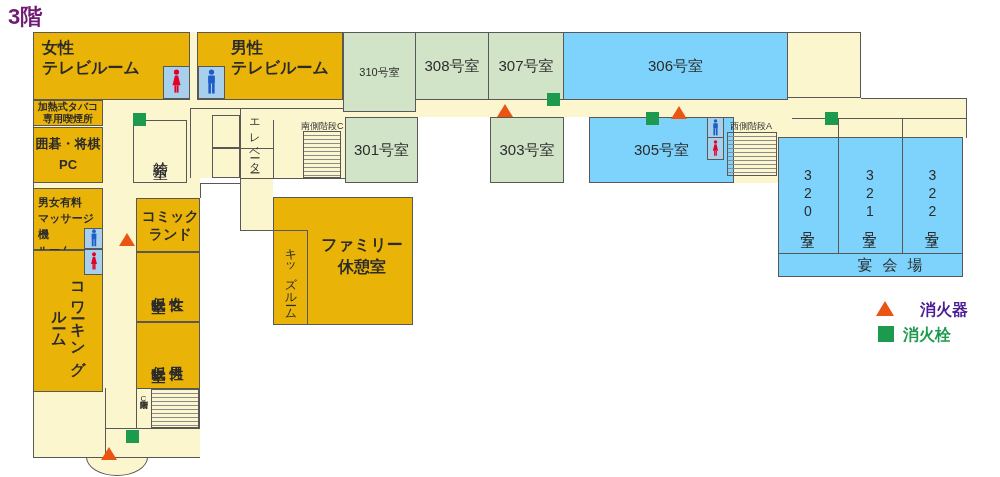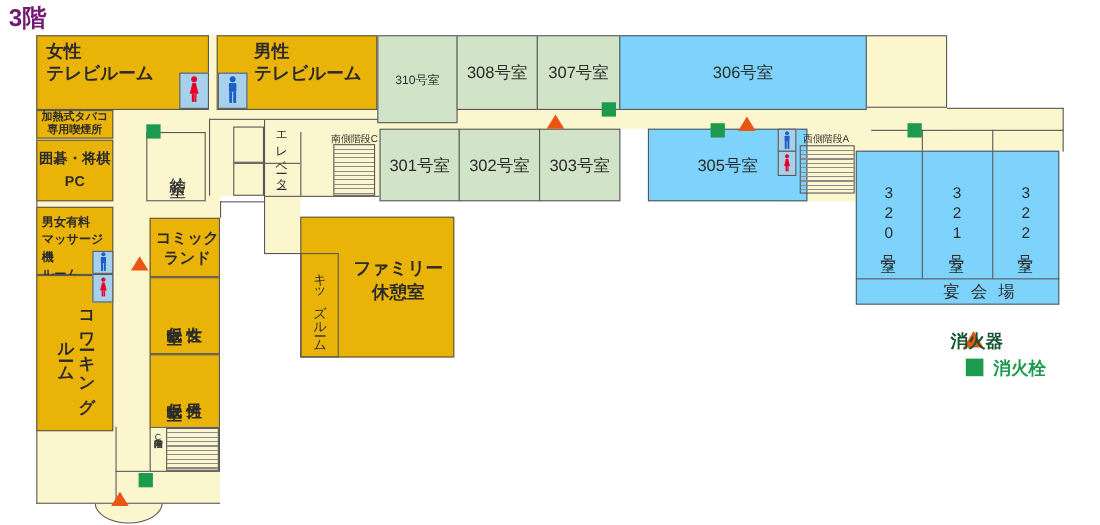--- a/index.html
+++ b/index.html
@@ -97,23 +97,20 @@
   <div class="abs green o center" style="left:488px;top:32px;width:76px;height:68px;font-size:15px;">
     <span>307号室</span>
   </div>
   <div class="abs pink o center" style="left:563px;top:32px;width:225px;height:68px;font-size:15px;">
     <span>306号室</span>
   </div>
 
   <div class="abs green o center" style="left:345px;top:117px;width:73px;height:66px;font-size:15px;">
     <span>301号室</span>
   </div>
-  <div class="abs green o center" style="left:417px;top:117px;width:74px;height:66px;font-size:15px;">
-    <span>302号室</span>
-  </div>
   <div class="abs green o center" style="left:490px;top:117px;width:74px;height:66px;font-size:15px;">
     <span>303号室</span>
   </div>
   <div class="abs pink o center" style="left:589px;top:117px;width:145px;height:66px;font-size:15px;justify-content:center;">
     <span>305号室</span>
   </div>
 
   <div class="abs iconbox" style="left:707px;top:117px;width:17px;height:21px;">
     <svg width="9" height="18" viewBox="0 0 20 44" fill="#1e5cc8">
       <circle cx="10" cy="5" r="4.3"></circle>
@@ -227,18 +224,18 @@
   <div class="sq" style="left:646px;top:112px;"></div>
   <div class="sq" style="left:825px;top:112px;"></div>
   <div class="sq" style="left:126px;top:430px;"></div>
   <div class="tri" style="left:119px;top:233px;"></div>
   <div class="tri" style="left:497px;top:104px;"></div>
   <div class="tri" style="left:671px;top:106px;"></div>
   <div class="tri" style="left:101px;top:447px;"></div>
 
   <div>
     <div class="tri" style="left:876px;top:301px;border-left-width:9px;border-right-width:9px;border-bottom-width:15px;"></div>
-    <div class="legend-text" style="left:864px;top:300px;color:#14532d;">消火器</div>
+    <div class="legend-text" style="left:920px;top:300px;color:#4c1d95;">消火器</div>
     <div class="sq" style="left:878px;top:326px;width:16px;height:16px;"></div>
     <div class="legend-text" style="left:903px;top:325px;color:#1d9a4e;">消火栓</div>
   </div>
 
 </div>
 
 </body></html>

